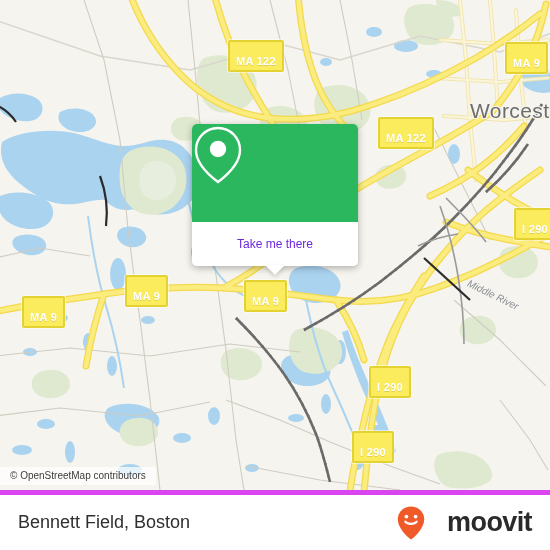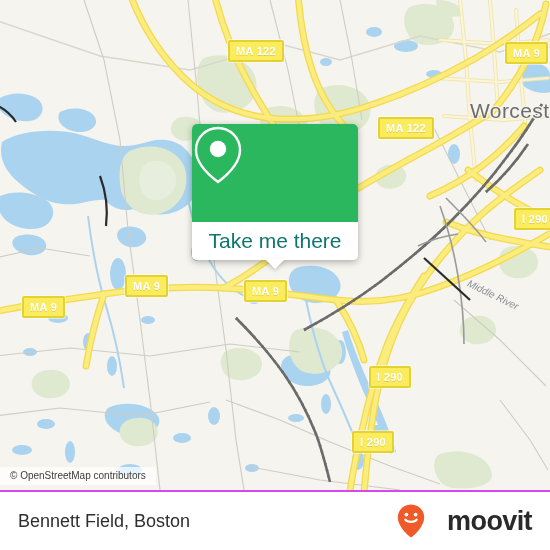--- a/index.html
+++ b/index.html
@@ -17,21 +17,21 @@
   
   .shield{
     position:absolute;
     background:#fff;
     border:2px solid #e8d93c;
     border-radius:2px;
     color:#5e5a3f;
     font-size:11px;
     font-weight:bold;
     letter-spacing:.3px;
-    padding:3px 6px 2px 6px;
+    padding:13px 6px 2px 6px;
     line-height:13px;
     white-space:nowrap;
     box-shadow:0 0 0 1px rgba(255,255,255,.5);
   }
   .shield.solid{background:#fbec5d;border-color:#e3d231;color:#fff;text-shadow:0 1px 0 rgba(0,0,0,.12);}
 
   
   .city-label{
     position:absolute;
     color:#6d6d6d;
@@ -64,26 +64,26 @@
     box-shadow:0 2px 7px rgba(0,0,0,.30);
     overflow:visible;
   }
   #popup .card-top{
     height:98px;
     background:#2bb75e;
     border-radius:5px 5px 0 0;
     display:flex;align-items:center;justify-content:center;
   }
   #popup .card-btn{
-    height:38px;
+    height:44px;
     background:#fff;
     border-radius:0 0 5px 5px;
     display:flex;align-items:center;justify-content:center;
-    color:#0f766e;
-    font-size:21px;
+    color:#6d28d9;
+    font-size:12px;
   }
   #popup .nub{
     position:absolute;
     left:50%;bottom:-9px;margin-left:-10px;
     width:0;height:0;
     border-left:10px solid transparent;
     border-right:10px solid transparent;
     border-top:10px solid #fff;
     filter:drop-shadow(0 2px 2px rgba(0,0,0,.18));
   }
@@ -98,21 +98,21 @@
     font-size:10px;
     white-space:nowrap;
   }
 
   
   #bottom{
     position:absolute;left:0;top:490px;width:550px;height:60px;
     background:#ffffff;
     display:flex;align-items:center;justify-content:space-between;
     padding:0 18px;box-sizing:border-box;
-    border-top:2px solid #d946ef;
+    border-top:5px solid #d946ef;
   }
   #place-title{color:#2f2f2f;font-size:18px;white-space:nowrap;}
   #brand{display:flex;align-items:center;gap:21px;}
   #brand .word{color:#2a2a2a;font-size:27px;font-weight:bold;letter-spacing:-.6px;line-height:27px;}
 </style>
 </head>
 <body>
 
 <div id="app">
 

